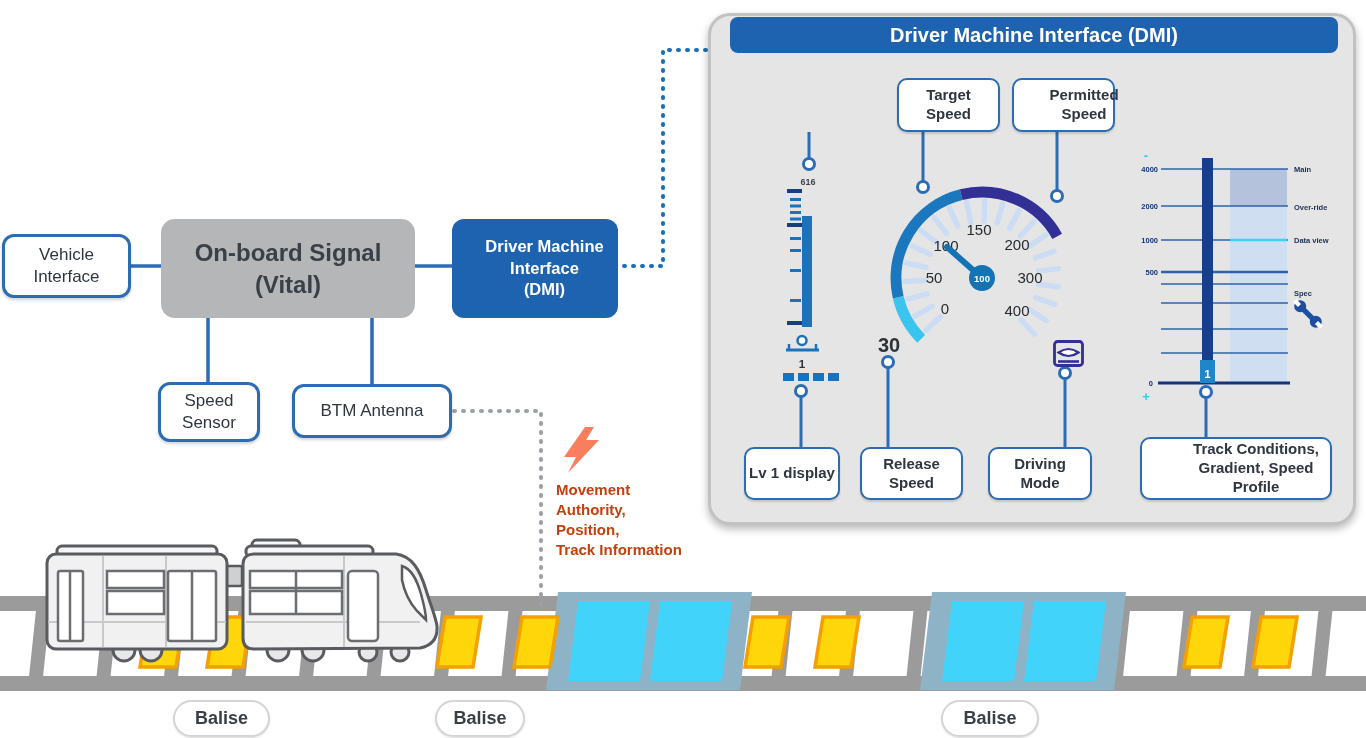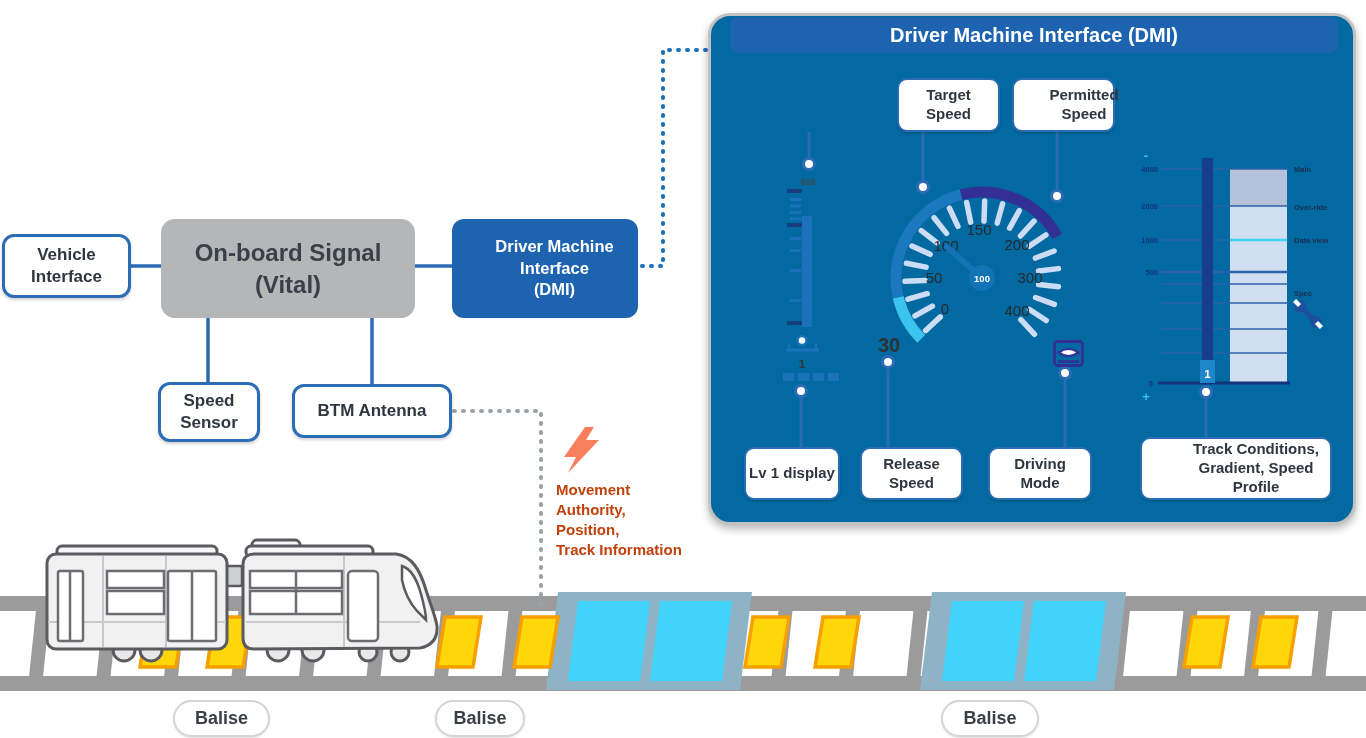--- a/index.html
+++ b/index.html
@@ -7,28 +7,28 @@
     width:1366px;height:738px;position:relative;background:#ffffff;
     font-family:"Liberation Sans",sans-serif;overflow:hidden;
   }
   svg text{font-family:"Liberation Sans",sans-serif;}
   .abs{position:absolute;}
   
   .node{
     position:absolute;display:flex;flex-direction:column;align-items:center;justify-content:center;
     text-align:center;border-radius:12px;box-sizing:border-box;line-height:1.3;
   }
-  .node.white{background:#fff;border:3px solid #2b6cb5;color:#2f3640;font-weight:700;font-size:17px;
+  .node.white{background:#fff;border:3px solid #2b6cb5;color:#2f3640;font-weight:400;font-size:17px;
     box-shadow:0 2px 3px rgba(0,0,0,.18);}
   .node.gray{background:#b5b6b8;border:none;color:#3a4047;font-weight:700;font-size:24px;border-radius:14px;}
   .node.blue{background:#1e63b0;border:none;color:#fff;font-weight:700;font-size:16.5px;}
   
   #dmi-panel{
     position:absolute;left:708px;top:13px;width:648px;height:512px;box-sizing:border-box;
-    background:#0369a1;border:3px solid #c2c2c2;border-radius:22px;
+    background:#e5e5e5;border:3px solid #c2c2c2;border-radius:22px;
     box-shadow:0 4px 9px rgba(0,0,0,.28);
   }
   #dmi-title{
     position:absolute;left:19px;top:1px;width:608px;height:36px;background:#1e63b0;border-radius:8px;
     color:#fff;font-size:20px;font-weight:700;display:flex;align-items:center;justify-content:center;
   }
   .callout{
     position:absolute;background:#fff;border:2.5px solid #2b6cb5;border-radius:10px;box-sizing:border-box;
     display:flex;flex-direction:column;align-items:center;justify-content:center;text-align:center;
     color:#2f3640;font-size:15px;font-weight:600;line-height:1.25;box-shadow:0 2px 2px rgba(0,0,0,.14);
@@ -155,21 +155,21 @@
 </svg>
 
 <div class="node white" style="left:2px;top:234px;width:129px;height:64px;">
   <span>Vehicle</span>
   <span>Interface</span>
 </div>
 <div class="node gray" style="left:161px;top:219px;width:254px;height:99px;">
   <span>On-board Signal</span>
   <span>(Vital)</span>
 </div>
-<div class="node blue" style="left:452px;top:219px;width:186px;height:99px;padding-left:19px;">
+<div class="node blue" style="left:452px;top:219px;width:166px;height:99px;padding-left:19px;">
   <span>Driver Machine</span>
   <span>Interface</span>
   <span>(DMI)</span>
 </div>
 <div class="node white" style="left:158px;top:382px;width:102px;height:60px;">
   <span>Speed</span>
   <span>Sensor</span>
 </div>
 <div class="node white" style="left:292px;top:384px;width:160px;height:54px;">
   <span>BTM Antenna</span>

